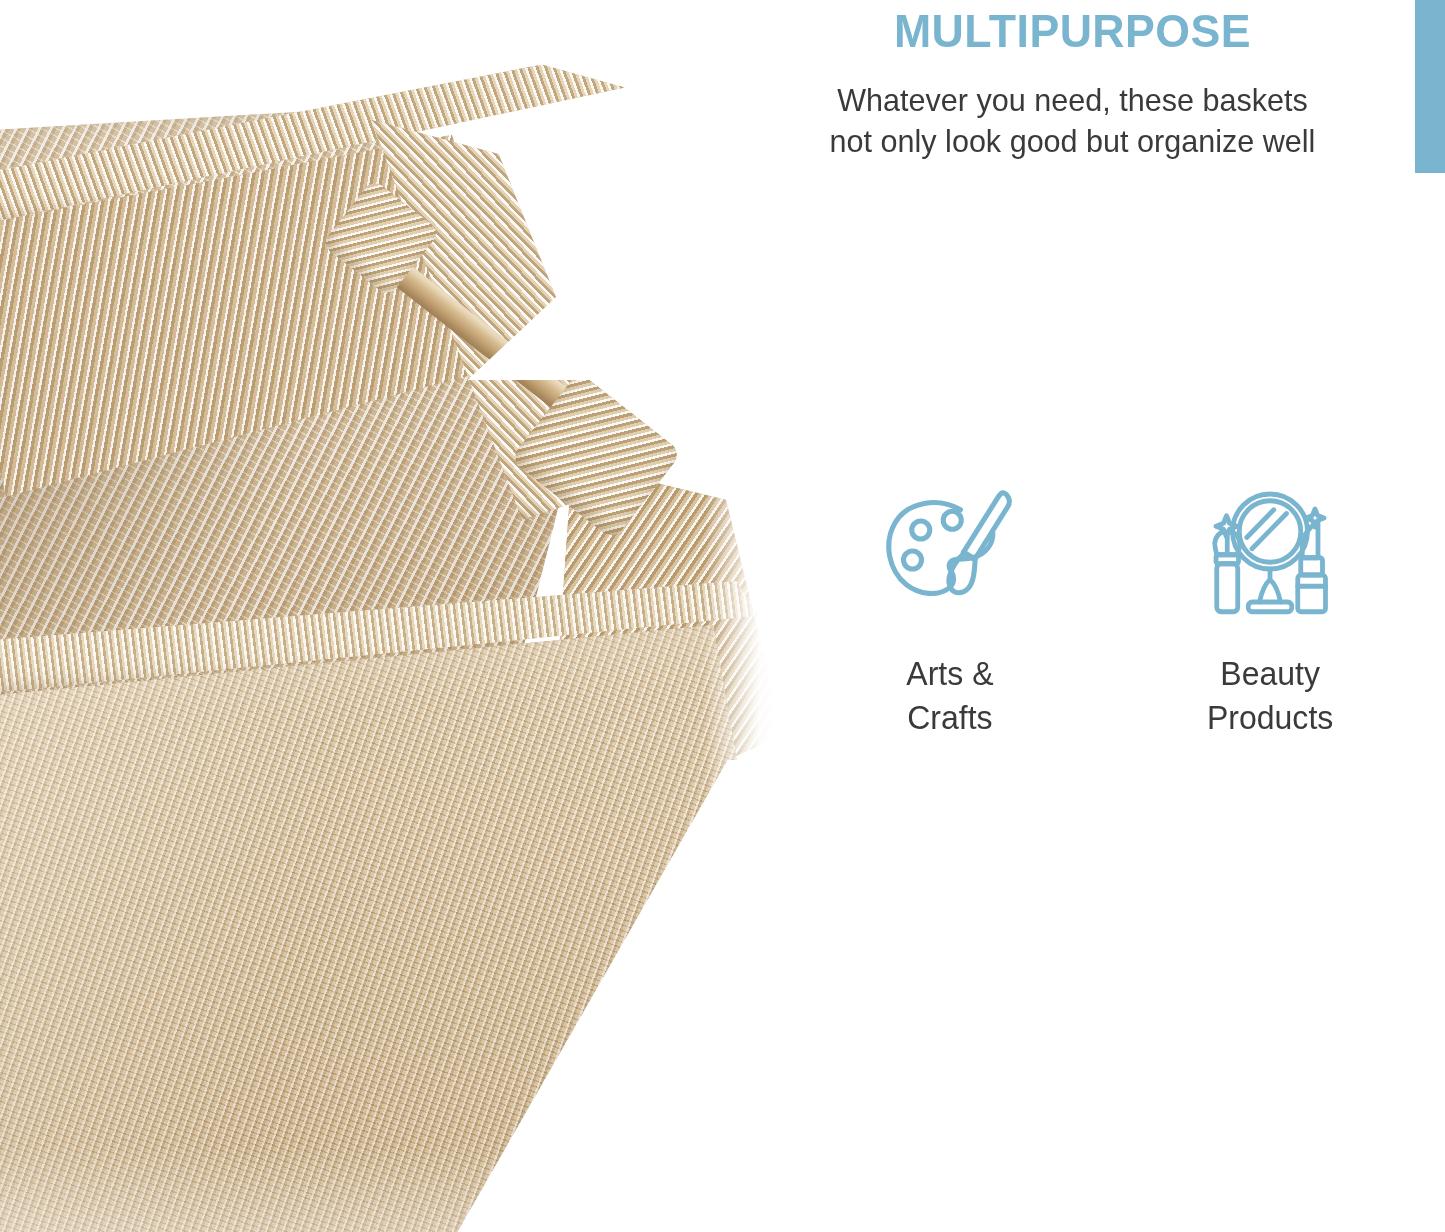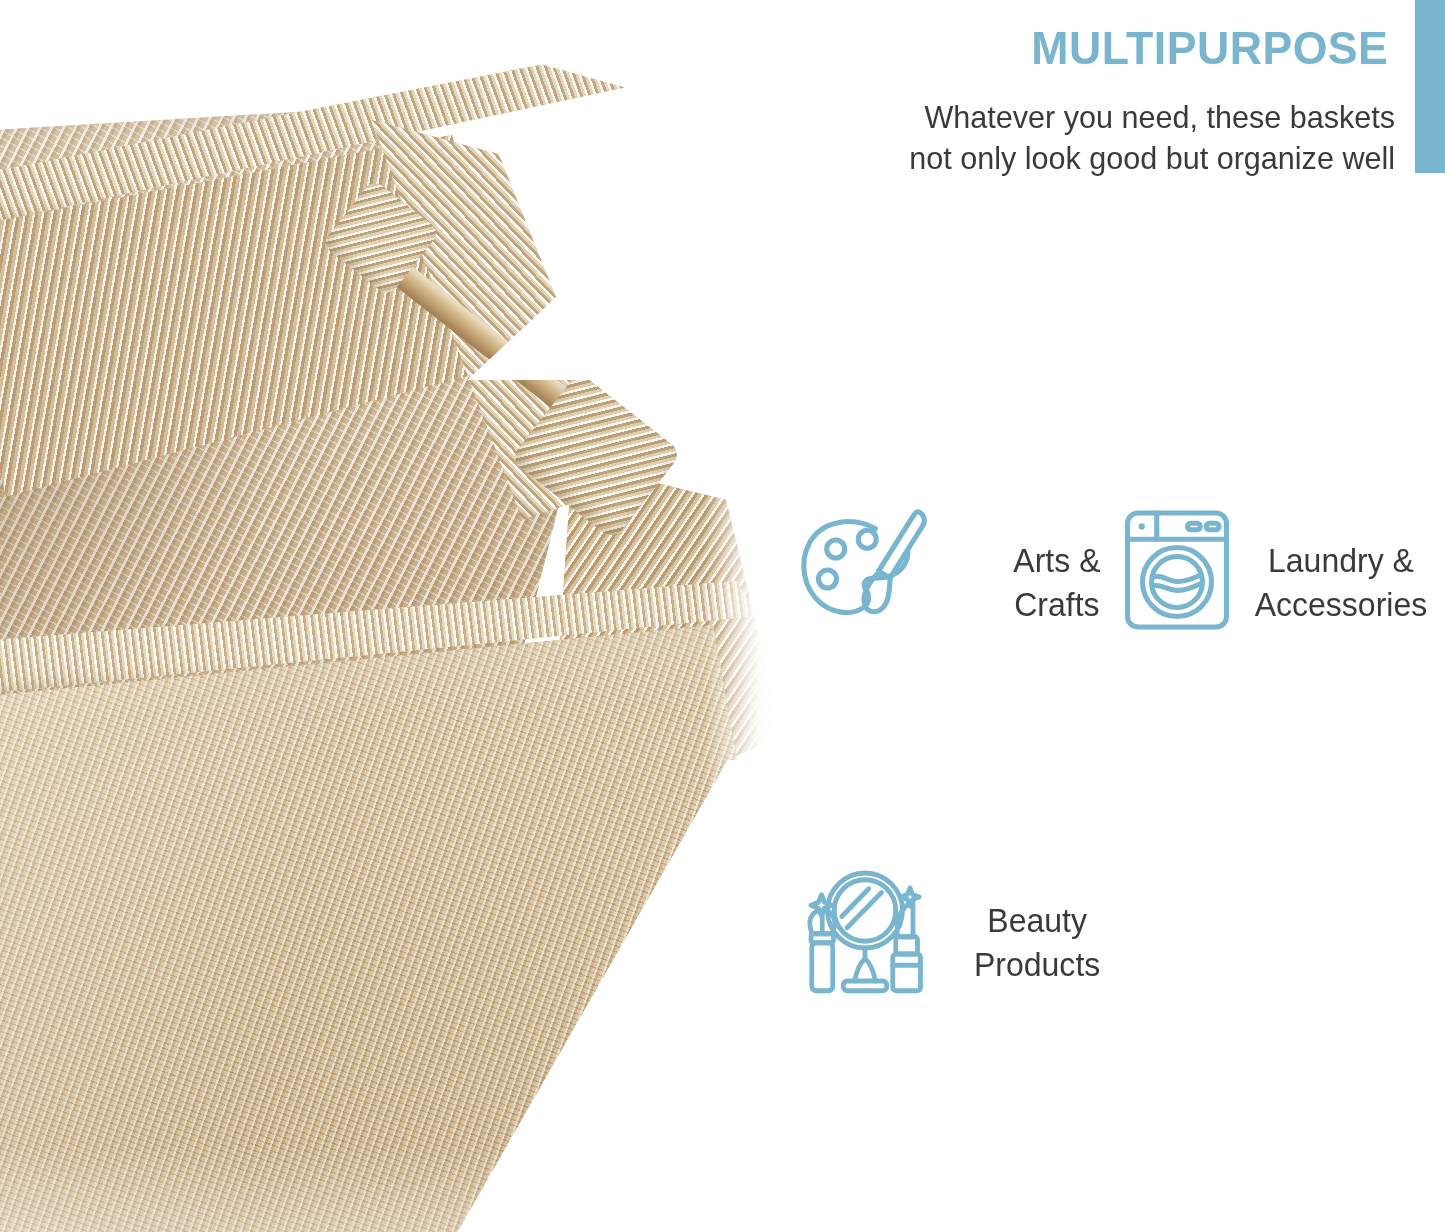--- a/index.html
+++ b/index.html
@@ -15,24 +15,24 @@
   #accent-bar {
     position:absolute;
     top:0; right:0;
     width:30px; height:173px;
     background:var(--accent,#7ab5cf);
   }
 
   
   #header {
     position:absolute;
-    left:740px; top:8px;
+    left:740px; top:0;
     width:665px;
-    text-align:right;
-    padding-top:14px;
+    text-align:center;
+    padding-top:5px;
   }
   #headline {
     font-size:47px;
     font-weight:bold;
     letter-spacing:0.5px;
     color:var(--accent,#7ab5cf);
     line-height:1.12;
     font-stretch:condensed;
     transform:scaleX(0.95);
   }
@@ -52,23 +52,23 @@
     left:790px; top:400px;
     width:640px; height:700px;
     display:grid;
     grid-template-columns:1fr 1fr;
     grid-template-rows:1fr 1fr;
     column-gap:0px;
     row-gap:20px;
   }
   .feature {
     display:flex;
-    flex-direction:row;
+    flex-direction:column;
     align-items:center;
-    justify-content:space-between;
+    justify-content:flex-end;
   }
   .feature-icon {
     height:150px;
     display:flex;
     align-items:center;
     justify-content:center;
   }
   .feature-icon svg { display:block; }
   .feature-label {
     margin-top:26px;
@@ -358,52 +358,20 @@
                  C60 78 63.5 74.5 65 69.5
                  C66.5 64.5 66.5 59 66.8 55.2"></path>
       </svg>
     </div>
     <div class="feature-label">
       <span class="l">Arts &amp;</span>
       <span class="l">Crafts</span>
     </div>
   </div>
 
-  <div class="feature">
-    <div class="feature-icon">
-      <svg width="150" height="150" viewBox="0 0 100 100" fill="none" stroke="#7ab5cf" stroke-width="3.4" stroke-linecap="round" stroke-linejoin="round">
-
-        <rect x="17" y="12" width="66" height="76" rx="7"></rect>
-
-        <path d="M17 29.5 H83"></path>
-
-        <path d="M36.5 12 V29.5"></path>
-
-        <circle cx="26.5" cy="21" r="2.1" fill="#7ab5cf" stroke="none"></circle>
-
-        <rect x="57" y="18.8" width="8.5" height="4.4" rx="2.2"></rect>
-        <rect x="69.5" y="18.8" width="8.5" height="4.4" rx="2.2"></rect>
-
-        <circle cx="50" cy="58" r="23"></circle>
-
-        <circle cx="50" cy="58" r="17"></circle>
-
-        <path d="M34.5 54.5
-                 C39 53 43 56.5 48.5 57.5
-                 C54 58.5 60 56 65.5 53.5"></path>
-        <path d="M34 60.5
-                 C39.5 59.5 43.5 63 49 63.5
-                 C55 64 61 61.5 66 59"></path>
-      </svg>
-    </div>
-    <div class="feature-label">
-      <span class="l">Laundry &amp;</span>
-      <span class="l">Accessories</span>
-    </div>
-  </div>
 
 
   <div class="feature">
     <div class="feature-icon">
       <svg width="150" height="150" viewBox="0 0 100 100" fill="none" stroke="#7ab5cf" stroke-width="3.2" stroke-linecap="round" stroke-linejoin="round">
 
         <circle cx="50" cy="37" r="25"></circle>
         <circle cx="50" cy="37" r="20.5"></circle>
 
         <path d="M38 48.5 L61 25"></path>

